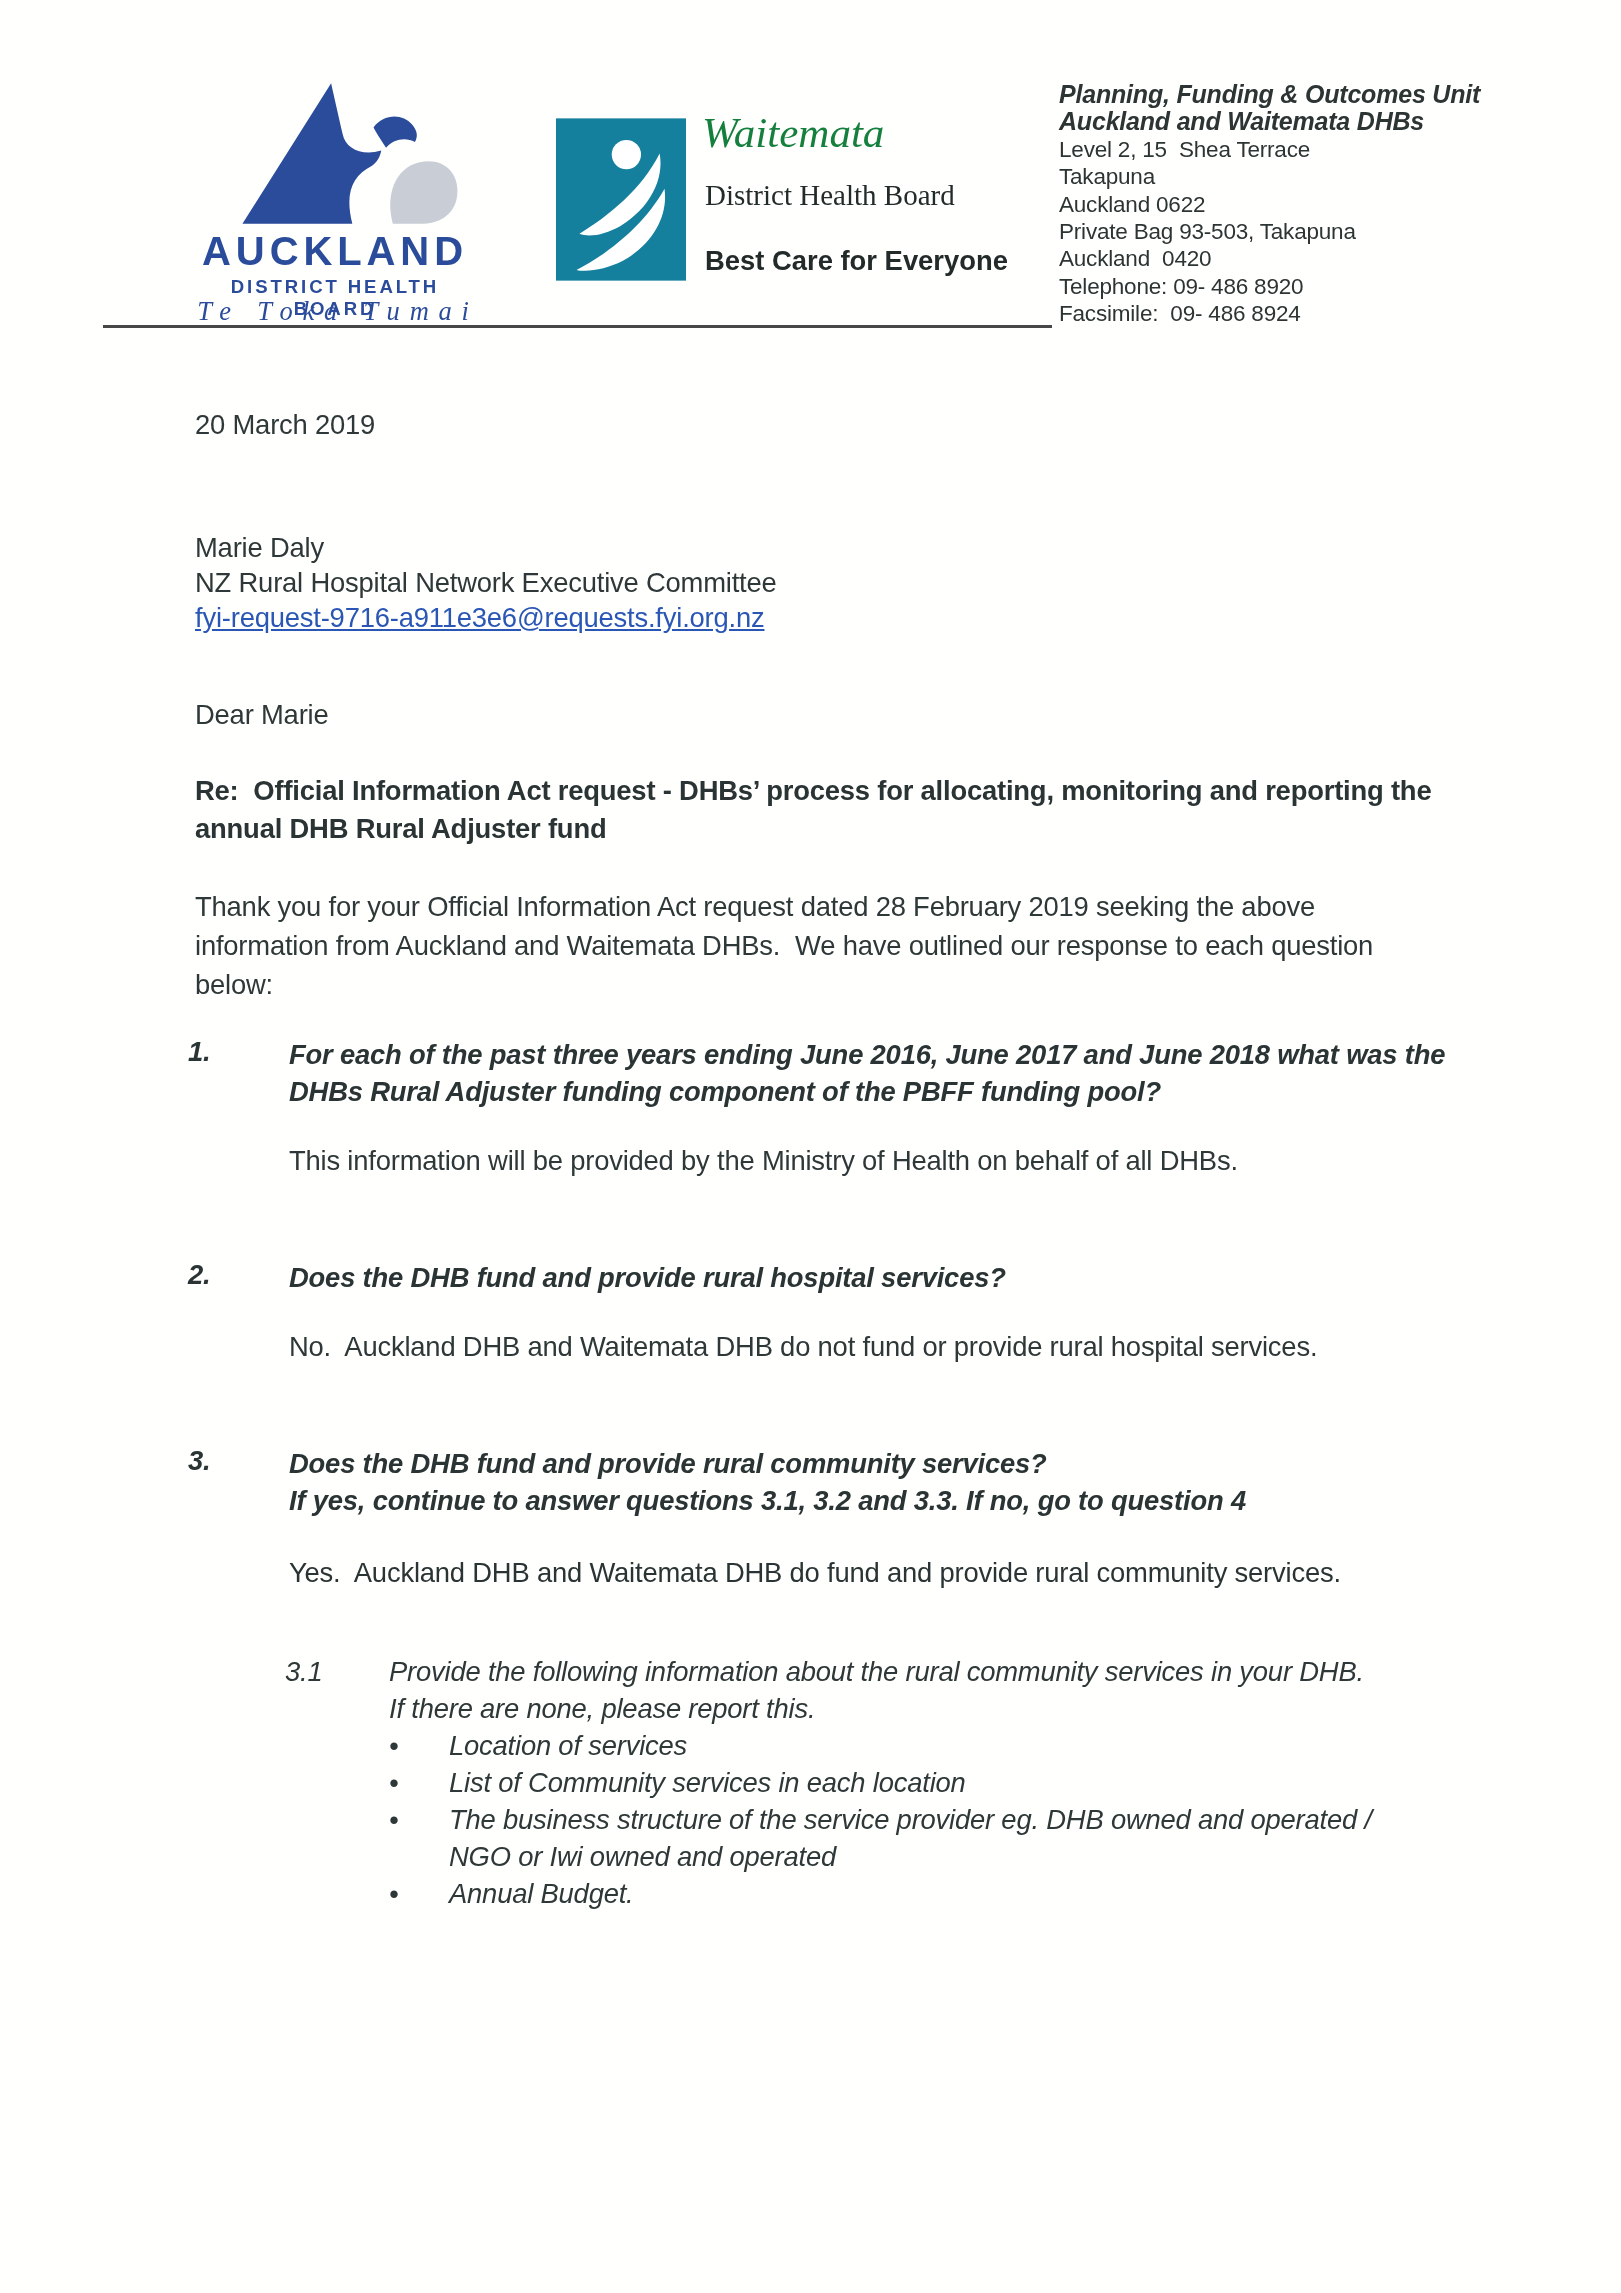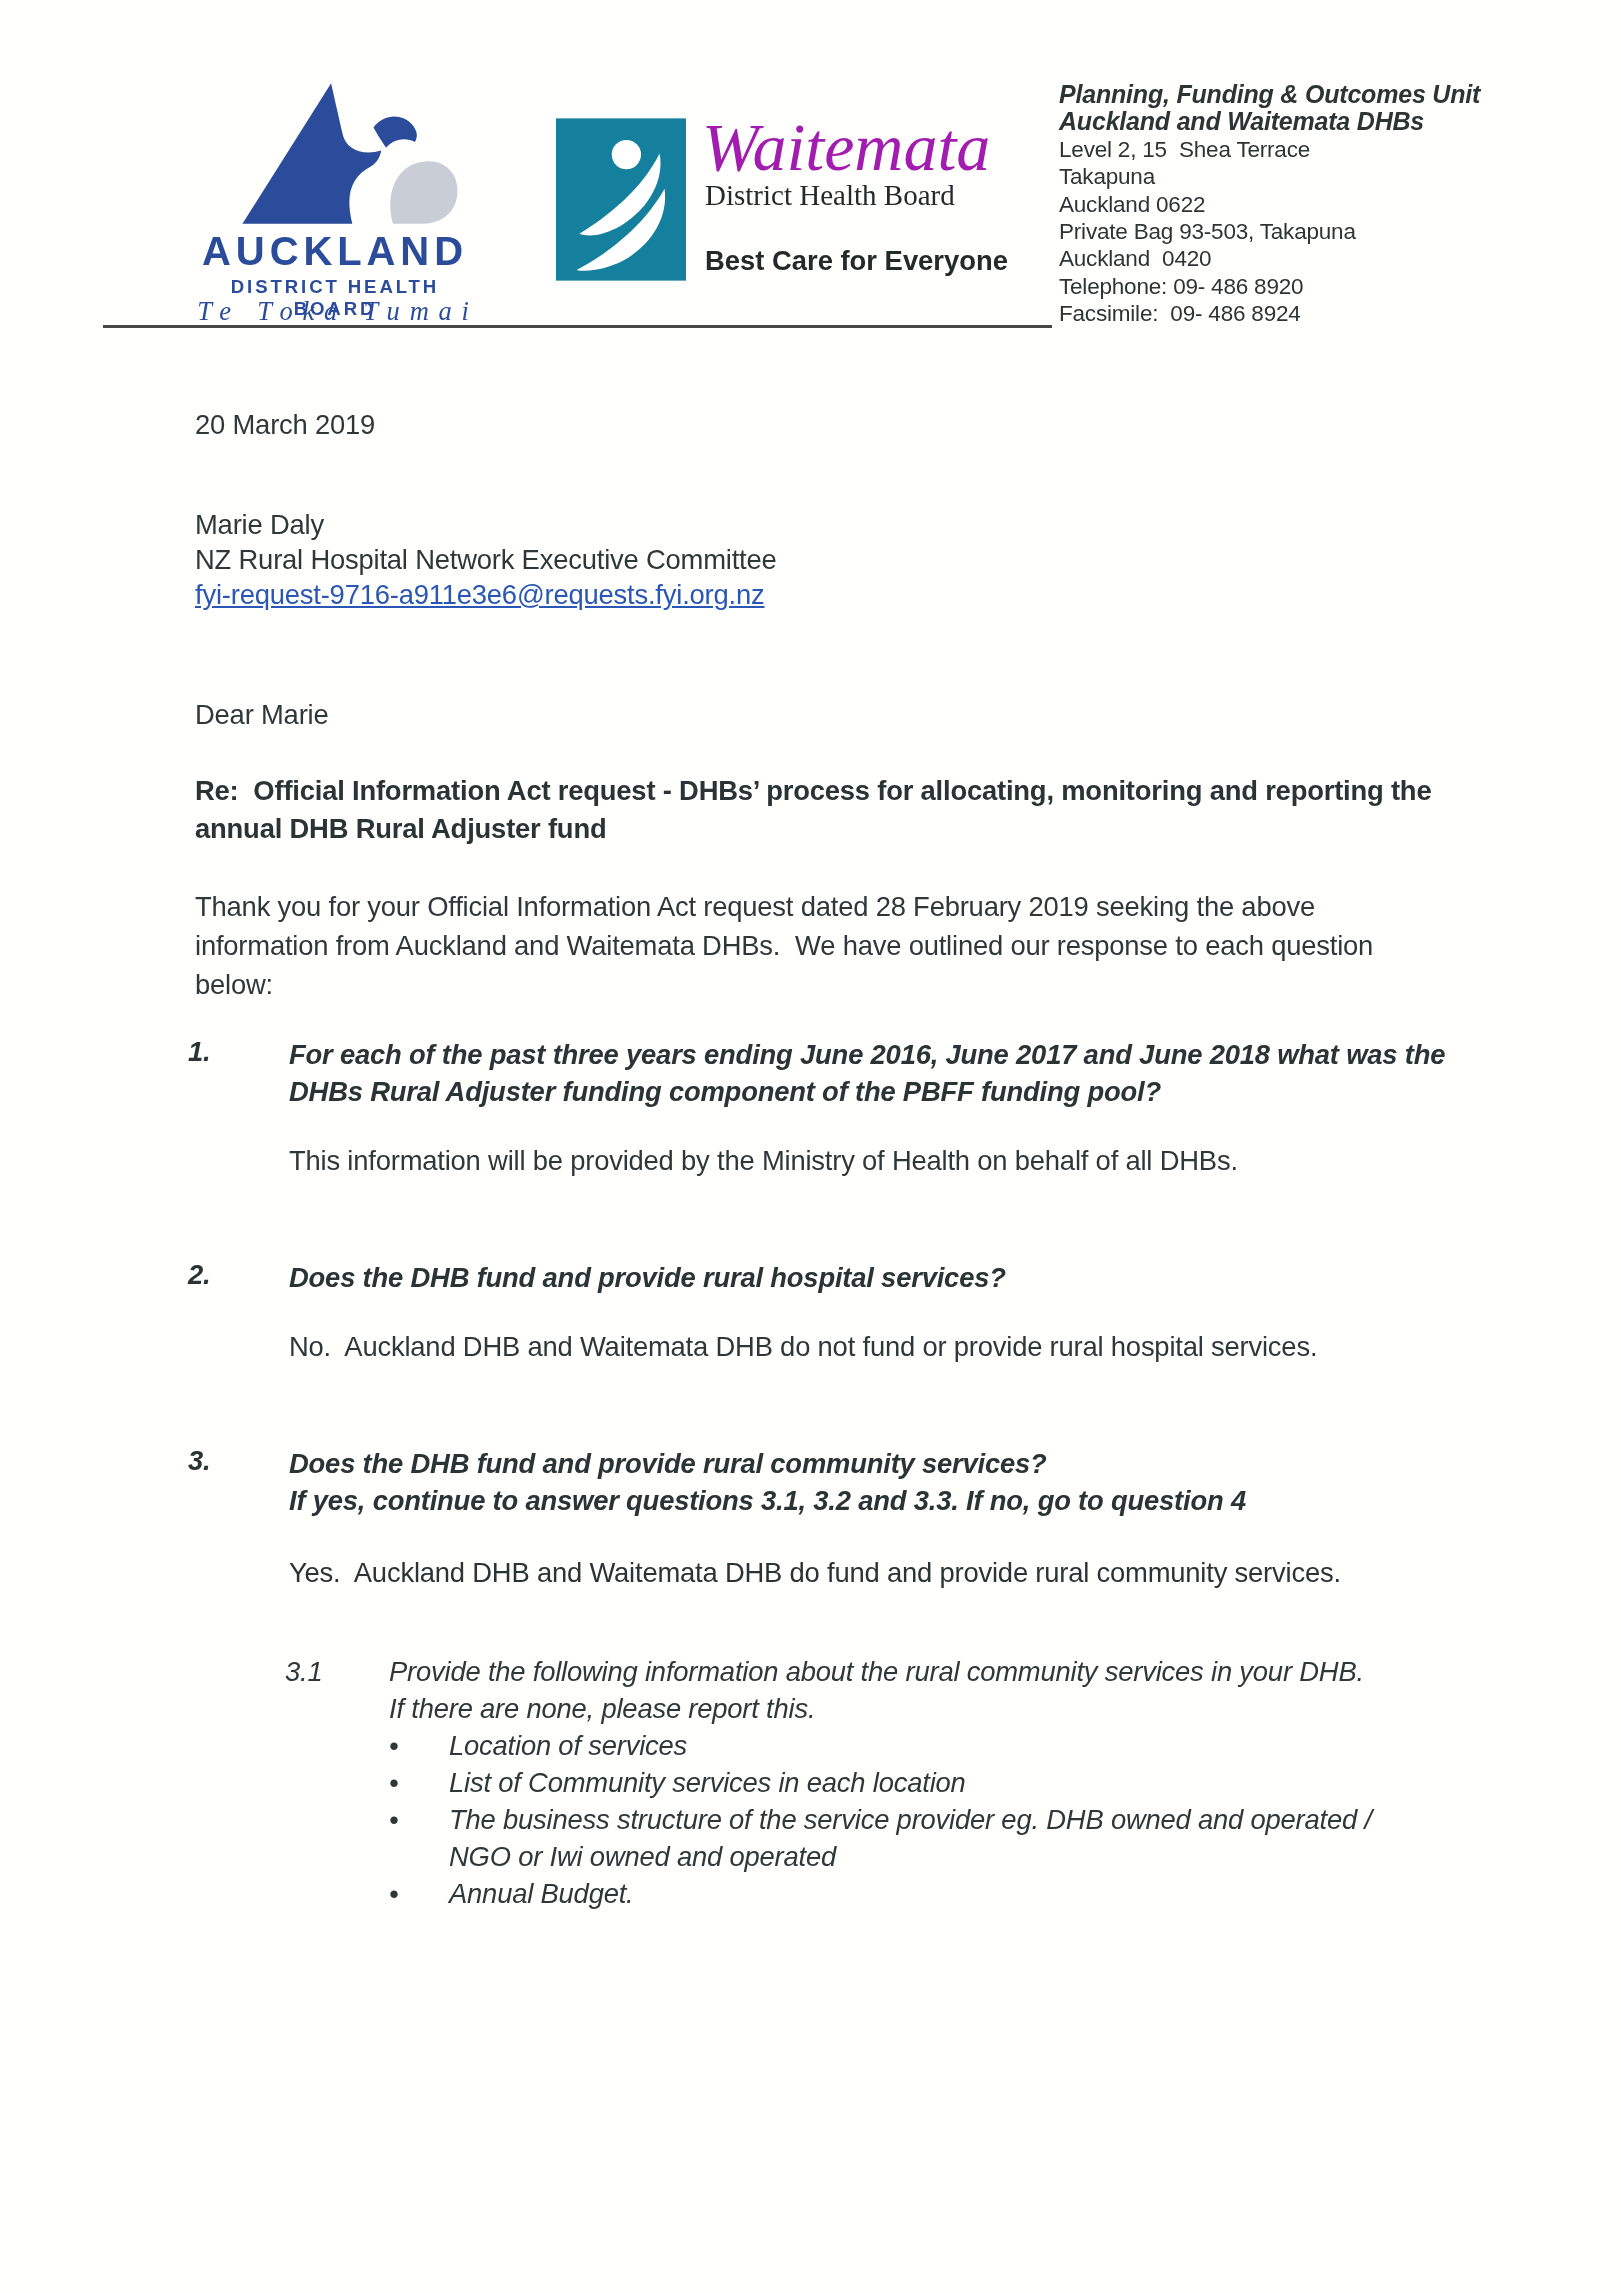--- a/index.html
+++ b/index.html
@@ -23,35 +23,35 @@
     font-size:18.6px;font-weight:bold;letter-spacing:2.9px;color:#2b4c9b;}
   .adhb-maori{left:196px;top:296px;width:284px;text-align:center;
     font-family:"Liberation Serif",serif;font-style:italic;
     font-size:26.5px;letter-spacing:9.8px;color:#2b4c9b;}
   .rule{left:103px;top:325px;width:949px;height:2.9px;background:#474747;}
 
   
   .wdhb-mark{left:556px;top:118px;width:130px;height:163px;}
   .wdhb-name{left:702px;top:108px;
     font-family:"Liberation Serif",serif;font-style:italic;
-    font-size:68px;color:#a21caf;}
+    font-size:43px;color:#15803d;}
   .wdhb-sub{left:705px;top:179px;
     font-family:"Liberation Serif",serif;
     font-size:29px;color:#232a2a;}
   .wdhb-tag{left:705px;top:245px;
     font-size:27.4px;font-weight:bold;color:#232a2a;}
 
   
   .contact{left:1059px;top:81px;width:461px;font-size:22.5px;line-height:27.4px;color:#2d3434;}
   .contact .c-bold{font-size:25px;font-weight:bold;font-style:italic;}
 
   
   .body-text{font-size:27.4px;}
   .date{left:195px;top:409px;}
-  .recipient{left:195px;top:507px;line-height:35px;}
+  .recipient{left:195px;top:530px;line-height:35px;}
   .email{color:#2a57b5;text-decoration:underline;cursor:pointer;}
   .salutation{left:195px;top:699px;}
   .subject{left:195px;top:772px;width:1372px;font-weight:bold;line-height:38px;color:#2b3434;}
   .intro{left:195px;top:887px;width:1372px;line-height:39px;}
 
   .q-row{display:flex;font-weight:bold;font-style:italic;color:#2b3434;}
   .q-num{width:101px;flex:none;}
   .q-text{width:1264px;line-height:37px;}
   .q1{left:188px;top:1036px;}
   .q2{left:188px;top:1259px;}

